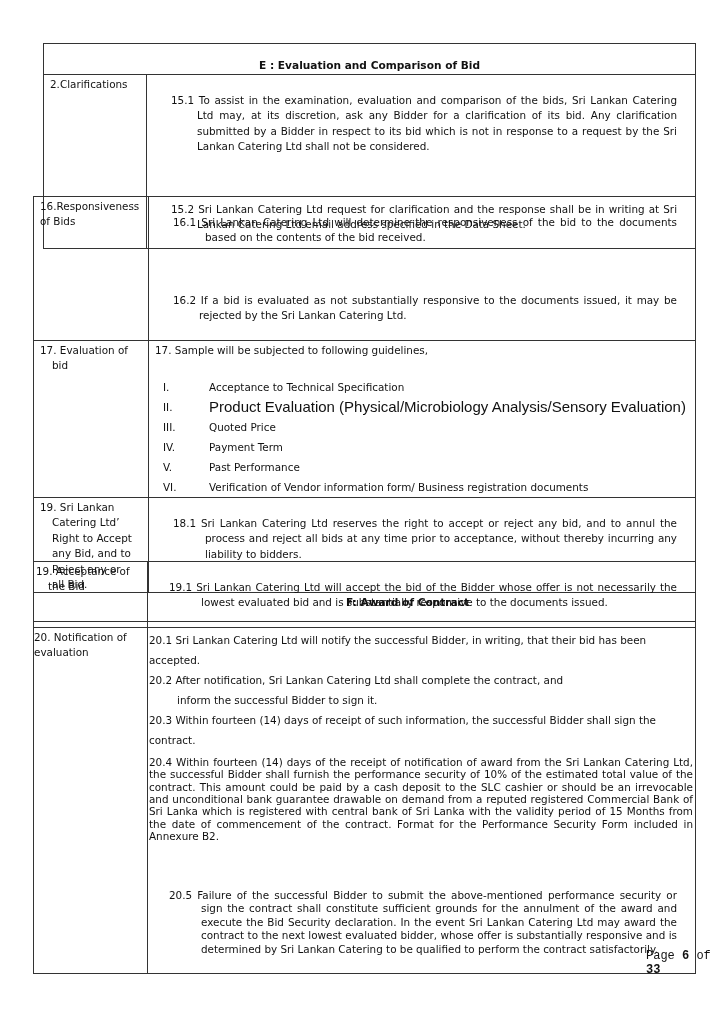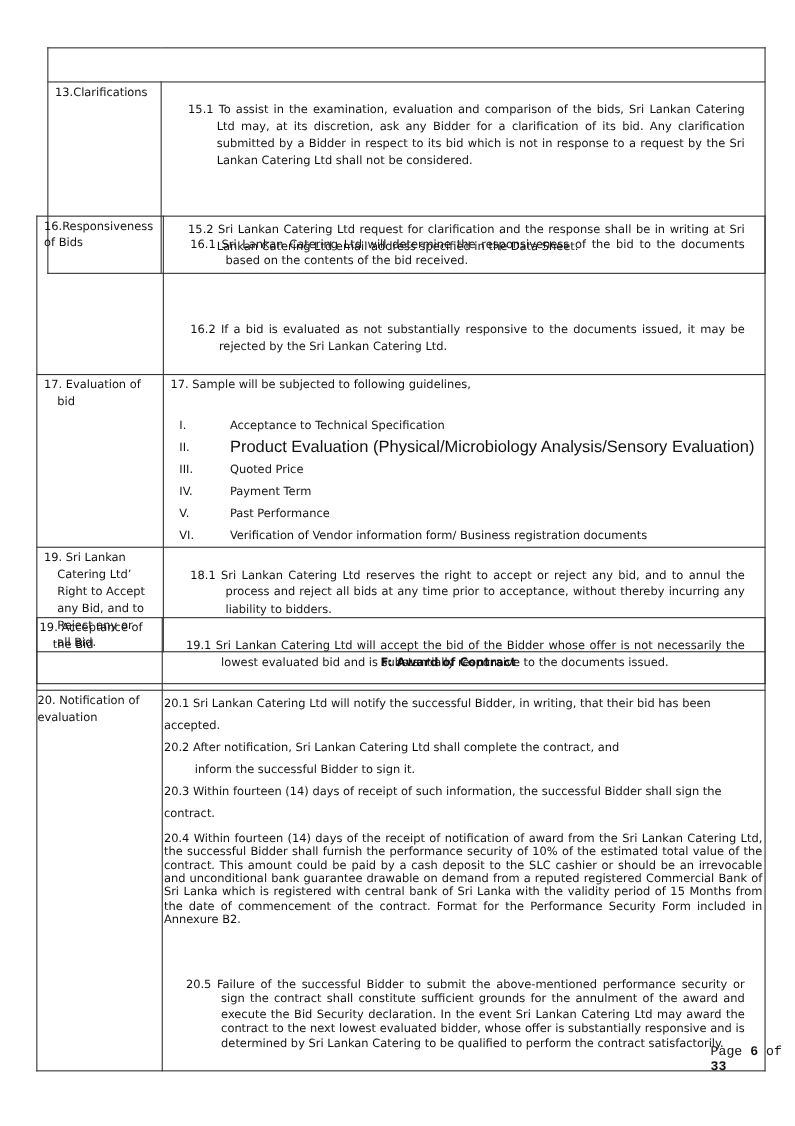--- a/index.html
+++ b/index.html
@@ -32,24 +32,25 @@
 
   <table class="t1">
     <colgroup>
         <col style="width:103px">
         <col style="width:549px">
       </colgroup>
     <tbody>
         <tr>
       <td colspan="2" style="height:30px; border-bottom:1px solid #333;">
         <div style="height:14px"></div>
+        <div class="sect">E : Evaluation and Comparison of Bid</div>
       </td>
     </tr>
     <tr>
-      <td class="lbl" style="padding-left:6px; height:105px;">13.Clarifications</td>
+      <td class="lbl" style="padding-left:6px; height:105px;">2.Clarifications</td>
       <td class="content">
         <p class="hang">15.1 To assist in the examination, evaluation and comparison of the bids, Sri Lankan Catering Ltd may, at its discretion, ask any Bidder for a clarification of its bid.  Any clarification submitted by a Bidder in respect to its bid which is not in response to a request by the Sri Lankan Catering Ltd shall not be considered.</p>
         <div class="sp"></div>
         <p class="hang">15.2 Sri Lankan Catering Ltd request for clarification and the response shall be in writing at Sri Lankan Catering Ltd email address specified in the Data Sheet.</p>
       </td>
     </tr>
   </tbody>
     </table>
 
   <table class="t2">

